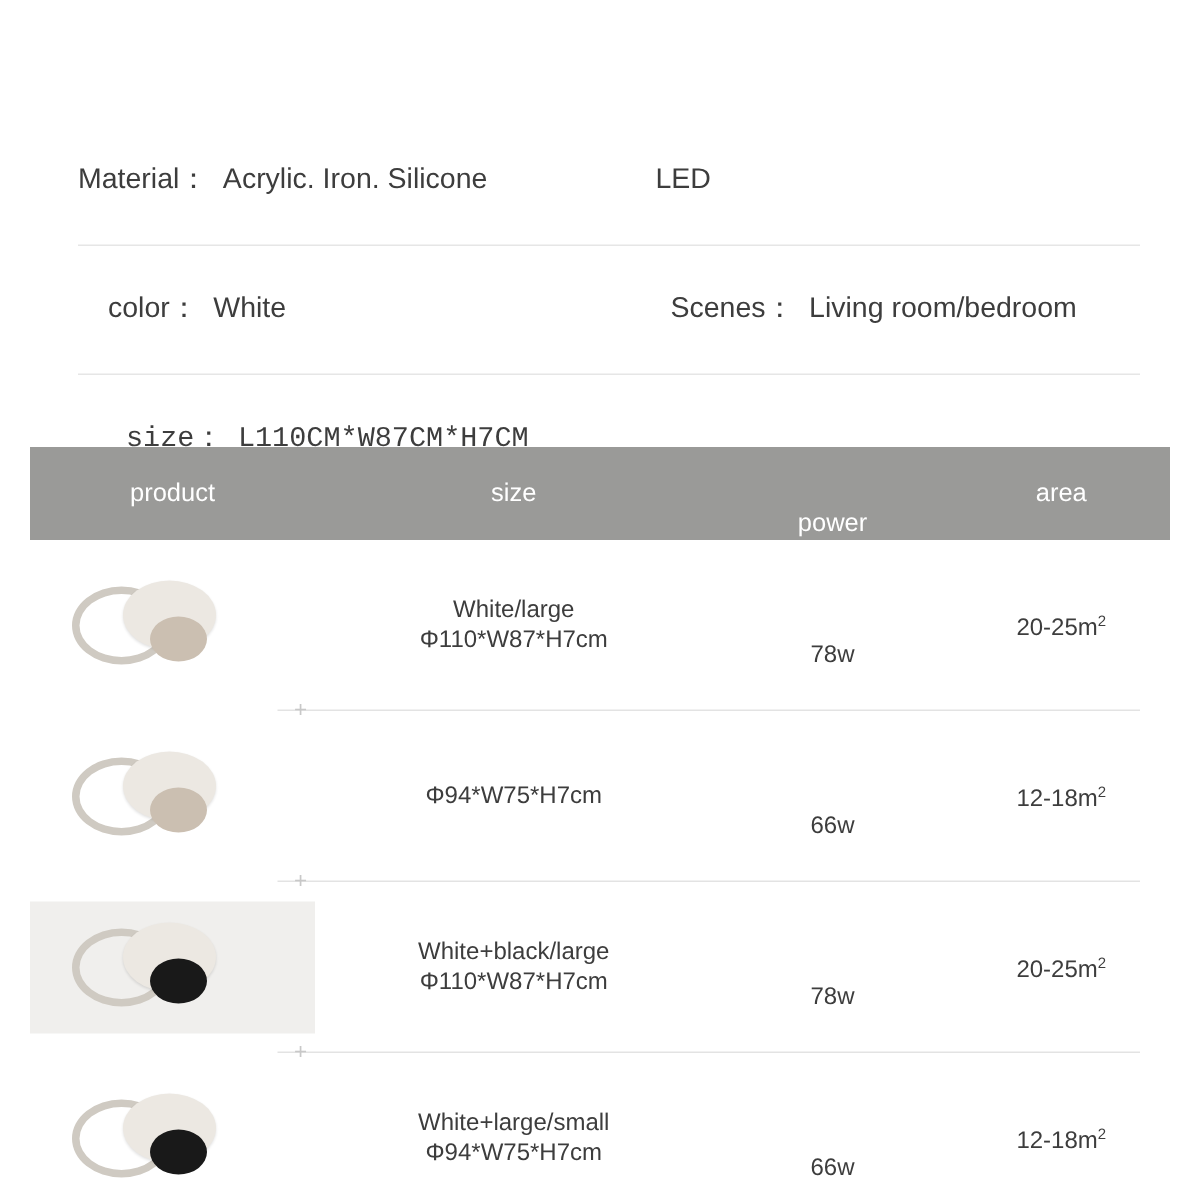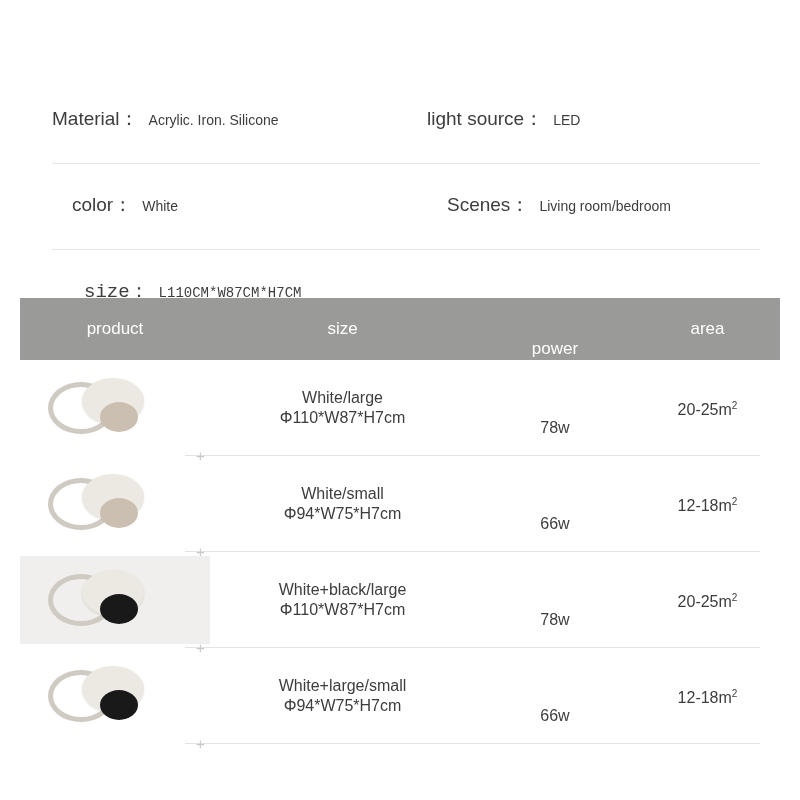--- a/index.html
+++ b/index.html
@@ -41,21 +41,21 @@
   }
   .spec-col.first {
     width: 375px;
     flex: 0 0 375px;
   }
   .spec-label {
     font-size: 19px;
     color: #3d3d3d;
   }
   .spec-value {
-    font-size: 14px;
+    font-size: 19px;
     color: #3d3d3d;
     margin-left: 10px;
   }
   .indent-1 { padding-left: 0px; }
   .indent-2 { padding-left: 20px; }
   .indent-3 { padding-left: 32px; font-family: Liberation Mono, monospace; }
 
   
   .table-wrap {
     position: absolute;
@@ -75,21 +75,21 @@
     text-align: center;
   }
   .col-product { flex: 0 0 190px; }
   .col-size    { flex: 0 0 265px; }
   .col-power   { flex: 0 0 160px; margin-top: 40px; }
   .col-area    { flex: 1 1 auto; }
 
   .table-row {
     display: flex;
     align-items: center;
-    height: 96px;
+    height: 114px;
     position: relative;
   }
   .table-row .sep {
     position: absolute;
     left: 165px;
     right: 20px;
     bottom: 0;
     height: 1px;
     background: #e3e3e3;
   }
@@ -164,21 +164,20 @@
 <body>
 
 <div class="spec-block">
 
   <div class="spec-row">
     <div class="spec-col first indent-1">
       <span class="spec-label">Material：</span>
       <span class="spec-value">Acrylic. Iron. Silicone</span>
     </div>
     <div class="spec-col">
-      <span class="spec-label">light source：</span>
       <span class="spec-value">LED</span>
     </div>
   </div>
 
   <div class="spec-row">
     <div class="spec-col first indent-2">
       <span class="spec-label">color：</span>
       <span class="spec-value">White</span>
     </div>
     <div class="spec-col">
@@ -229,21 +228,20 @@
   <div class="table-row">
     <div class="thumb">
       <div class="thumb-inner">
         <div class="ring"></div>
         <div class="disc-big"></div>
         <div class="disc-small"></div>
       </div>
 
     </div>
     <div class="cell col-size">
-      <span class="line2">White/small</span>
       <span class="line2">Φ94*W75*H7cm</span>
     </div>
     <div class="cell col-power">66w</div>
     <div class="cell col-area">
       <span>12-18m</span><sup>2</sup>
     </div>
     <div class="sep"></div>
     <div class="plus">+</div>
   </div>
 

